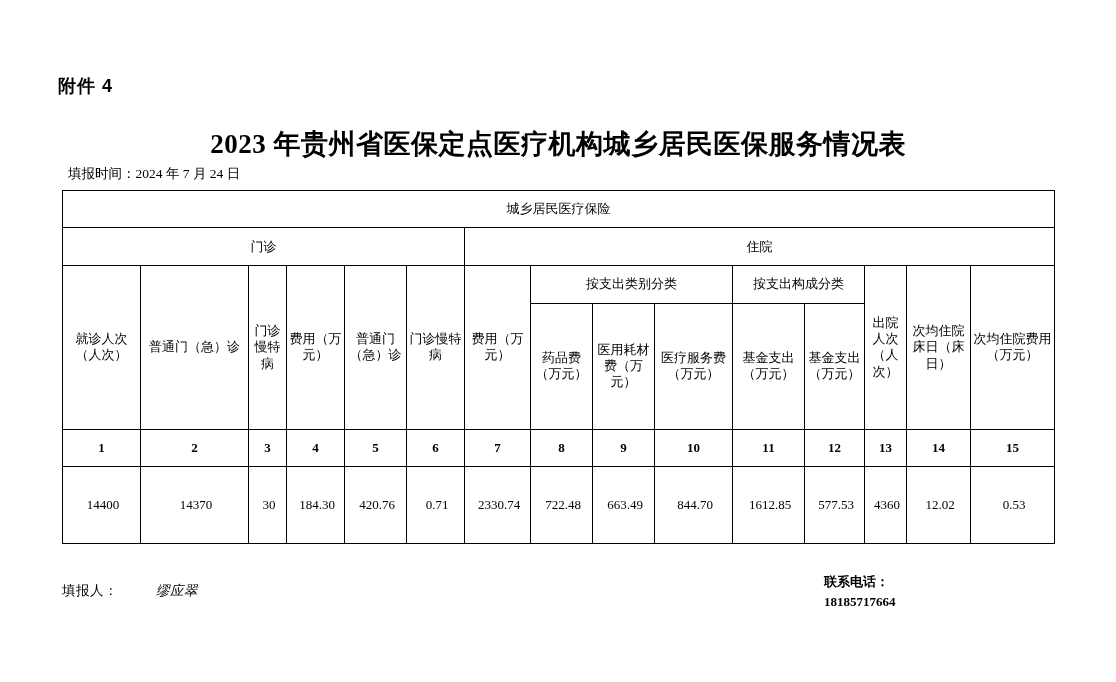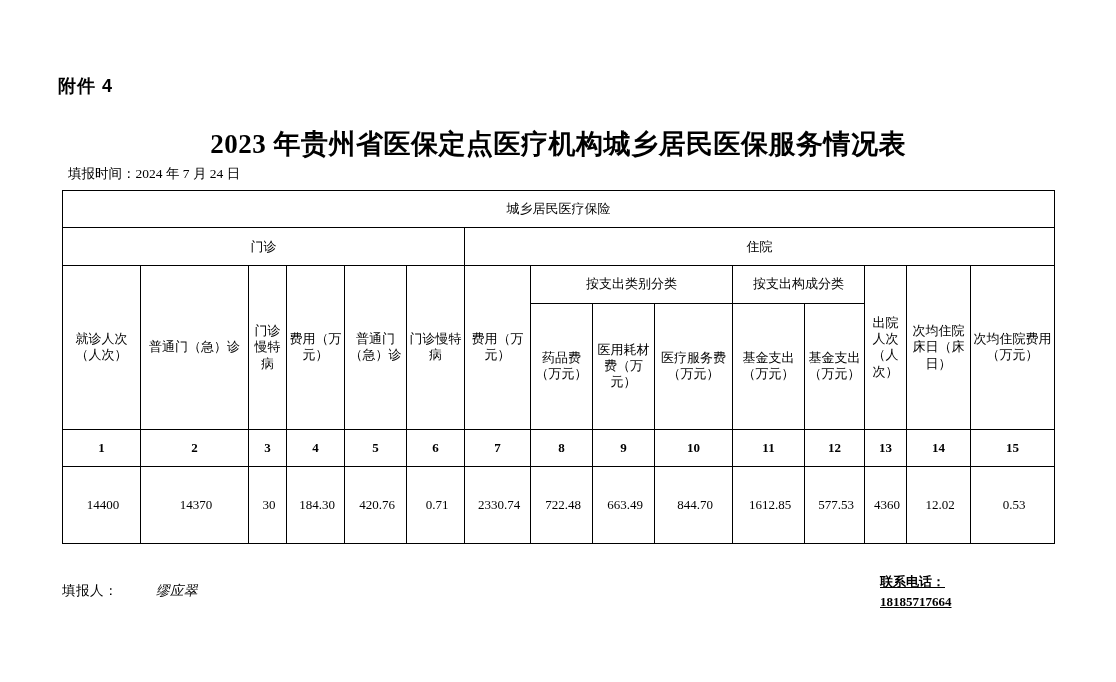--- a/index.html
+++ b/index.html
@@ -105,27 +105,26 @@
     top: 582px;
     font-size: 13.5px;
     letter-spacing: 0.5px;
   }
   .footer-filler .name {
     margin-left: 38px;
     font-style: italic;
   }
   .footer-contact {
     position: absolute;
-    left: 880px;
+    left: 824px;
     top: 572px;
     font-size: 13px;
     font-weight: bold;
     line-height: 1.5;
     font-family: "Liberation Sans", "DejaVu Sans", sans-serif;
-    text-decoration: underline;
   }
   .footer-contact .num {
     font-weight: bold;
     font-family: "Liberation Serif", "DejaVu Serif", serif;
   }
 </style>
 </head>
 <body>
 
 <div class="page">

